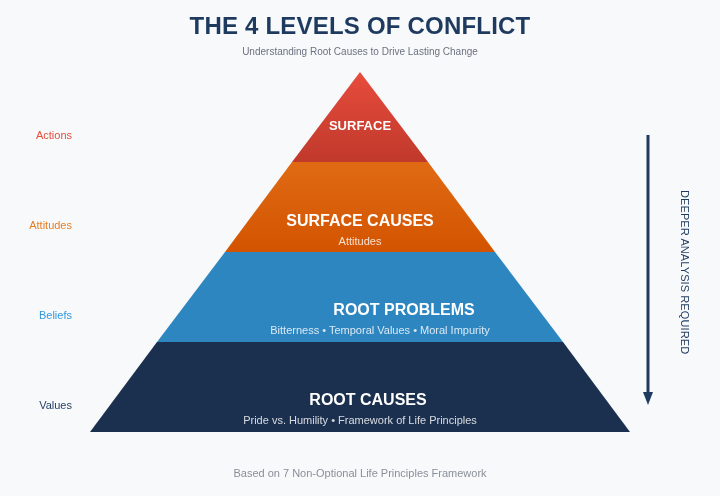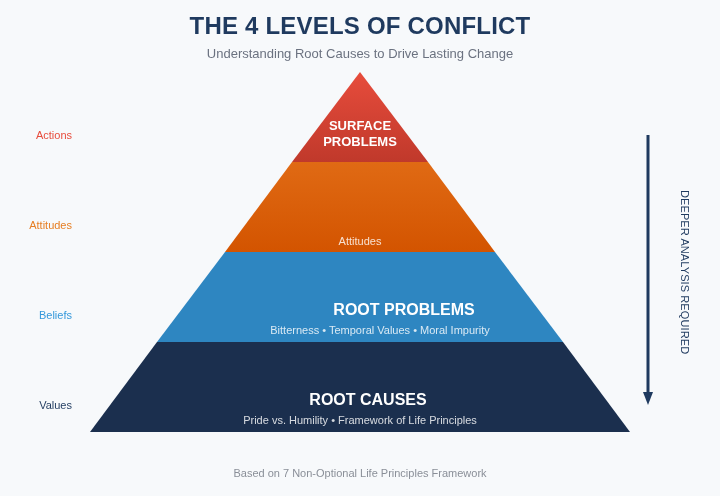--- a/index.html
+++ b/index.html
@@ -25,21 +25,21 @@
       font-size: 24px;
       font-weight: bold;
       color: #1f3a5f;
       letter-spacing: 0.2px;
     }
     .subtitle {
       position: absolute;
       left: 0; top: 46px;
       width: 720px;
       text-align: center;
-      font-size: 13px;
+      font-size: 10px;
       color: #6b7280;
     }
     svg.pyramid {
       position: absolute;
       left: 0; top: 0;
     }
     .side-label {
       position: absolute;
       width: 72px;
       text-align: right;
@@ -104,23 +104,23 @@
     <polygon points="292,162 428,162 495,252 225,252" fill="url(#g1)"></polygon>
     <polygon points="225,252 495,252 563,342 157,342" fill="#2e86c1"></polygon>
     <polygon points="157,342 563,342 630,432 90,432" fill="#1b2f4e"></polygon>
 
     <line x1="648" y1="135" x2="648" y2="394" stroke="#1f3a5f" stroke-width="3"></line>
     <polygon points="643,392 653,392 648,405" fill="#1f3a5f"></polygon>
   </svg>
 
   <div class="level-title" style="top:118px;font-size:13px;line-height:16px;">
     <div>SURFACE</div>
-    <div>PROBLEMS</div>
   </div>
 
+  <div class="level-title" style="top:212px;font-size:16px;">SURFACE CAUSES</div>
   <div class="level-sub" style="top:235px;">Attitudes</div>
 
   <div class="level-title" style="top:301px;font-size:16px;margin-left:44px;">ROOT PROBLEMS</div>
   <div class="level-sub" style="top:324px;padding-left:20px;">Bitterness • Temporal Values • Moral Impurity</div>
 
   <div class="level-title" style="top:391px;font-size:16px;margin-left:8px;">ROOT CAUSES</div>
   <div class="level-sub" style="top:414px;">Pride vs. Humility • Framework of Life Principles</div>
 
   <div class="side-label" style="left: 0px; top: 129px; color: rgb(231, 76, 60);">Actions</div>
   <div class="side-label" style="left: 0px; top: 219px; color: rgb(230, 126, 34);">Attitudes</div>

